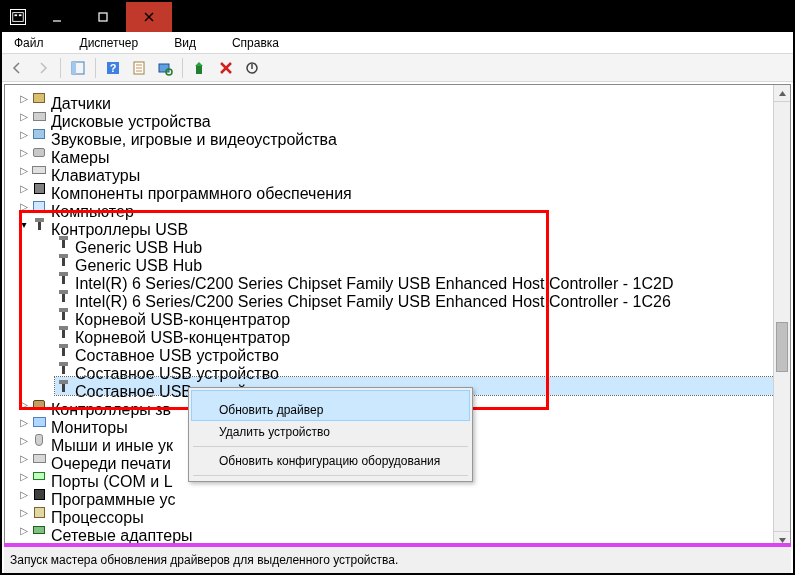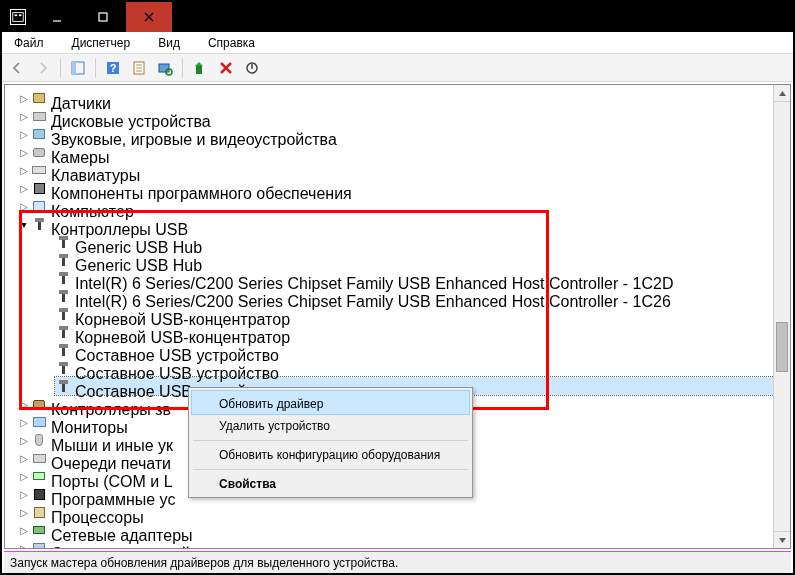--- a/index.html
+++ b/index.html
@@ -7,21 +7,21 @@
 
   
   .titlebar { height: 30px; background: #000; color: #fff; display: flex; align-items: center; padding: 0 0 0 8px; }
   .titlebar .t-icon { width: 16px; height: 16px; border: 1px solid #fff; margin-right: 8px; display:flex; align-items:center; justify-content:center; font-size:10px;}
   .titlebar .t-text { flex: 1; font-size: 12px; }
   .titlebar .winbtn { width: 46px; height: 30px; display: flex; align-items: center; justify-content: center; color: #fff; }
   .titlebar .winbtn.close { background: #c0392b; }
   .titlebar .winbtn svg { width: 12px; height: 12px; }
 
   
-  .menubar { height: 22px; background: #fff; border-bottom: 1px solid #d9d9d9; display: flex; align-items: center; padding: 8px 4px; gap: 12px; }
+  .menubar { height: 22px; background: #fff; border-bottom: 1px solid #d9d9d9; display: flex; align-items: center; padding: 8px 4px; gap: 20px; }
   .menubar .mitem { padding: 2px 8px; font-size: 12px; }
 
   
   .toolbar { height: 28px; background: #f4f4f4; border-bottom: 1px solid #d9d9d9; display: flex; align-items: center; padding: 0 4px; gap: 4px; }
   .tbtn { width: 22px; height: 22px; border: 1px solid transparent; display: flex; align-items: center; justify-content: center; }
   .tsep { width: 1px; height: 20px; background: #d0d0d0; margin: 0 2px; }
   .tbtn svg { width: 16px; height: 16px; }
 
   
   .content { position: absolute; top: 82px; left: 2px; right: 2px; bottom: 24px; overflow: hidden; background: #fff; border: 1px solid #888; }
@@ -39,26 +39,26 @@
   .label { font-size: 16px; margin-top: 12px; }
   .children-usb { padding-left: 38px; }
   .selected { background: #cce8ff; outline: 1px dotted #666; }
 
   
   .highlight-box { position: absolute; border: 3px solid #ff0000; pointer-events: none; }
 
   
   .ctxmenu { position: absolute; background: #f0f0f0; border: 1px solid #979797; box-shadow: 2px 2px 4px rgba(0,0,0,0.25); padding: 2px; font-size: 12px; }
   .ctxitem { padding: 4px 22px 4px 28px; white-space: nowrap; }
-  .ctxitem.sel { background: #cce8ff; border: 1px solid #99d1ff; padding: 6px 21px 3px 27px; }
+  .ctxitem.sel { background: #cce8ff; border: 1px solid #99d1ff; padding: 12px 21px 3px 27px; }
   .ctxitem.bold { font-weight: bold; }
   .ctxsep { height: 1px; background: #d0d0d0; margin: 3px 2px; }
 
   
-  .statusbar { position: absolute; bottom: 0; left: 2px; right: 2px; height: 22px; border-top: 1px solid #d946ef; background: #f0f0f0; display: flex; align-items: center; padding: 0 6px; font-size: 12px; }
+  .statusbar { position: absolute; bottom: 0; left: 2px; right: 2px; height: 30px; border-top: 4px solid #d946ef; background: #f0f0f0; display: flex; align-items: center; padding: 0 6px; font-size: 12px; }
 
   
   .dev-square { width:12px; height:10px; background:#d8c070; border:1px solid #806030; }
   .dev-disk { width:13px; height:9px; background:#d0d0d0; border:1px solid #808080; }
   .dev-snd { width:12px; height:10px; background:#a0c8e8; border:1px solid #5080a0; }
   .dev-cam { width:12px; height:9px; background:#c8c8c8; border:1px solid #808080; border-radius:2px;}
   .dev-kb { width:14px; height:8px; background:#e0e0e0; border:1px solid #808080; }
   .dev-comp { width:12px; height:10px; background:#d0e8ff; border:1px solid #5080c0; }
   .dev-usb { width:3px; height:12px; background:#404040; position:relative; }
   .dev-usb::before { content:""; position:absolute; top:0; left:-3px; width:9px; height:4px; background:#808080;}
@@ -368,19 +368,18 @@
   </div>
 
   <div class="highlight-box" style="left:14px; top:125px; width:530px; height:200px;"></div>
 
   <div class="ctxmenu" style="left:183px; top:302px; width:285px;">
     <div class="ctxitem sel">Обновить драйвер</div>
     <div class="ctxitem">Удалить устройство</div>
     <div class="ctxsep"></div>
     <div class="ctxitem">Обновить конфигурацию оборудования</div>
     <div class="ctxsep"></div>
-    <div class="ctxitem bold">Свойства</div>
   </div>
 </div>
 
 <div class="statusbar">
   <span>Запуск мастера обновления драйверов для выделенного устройства.</span>
 </div>
 
 </body></html>

